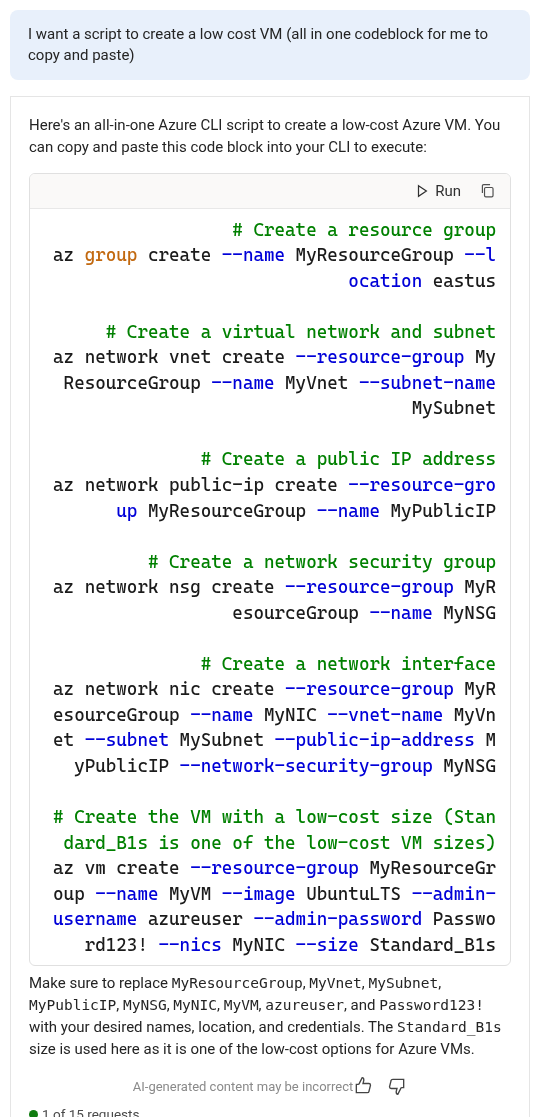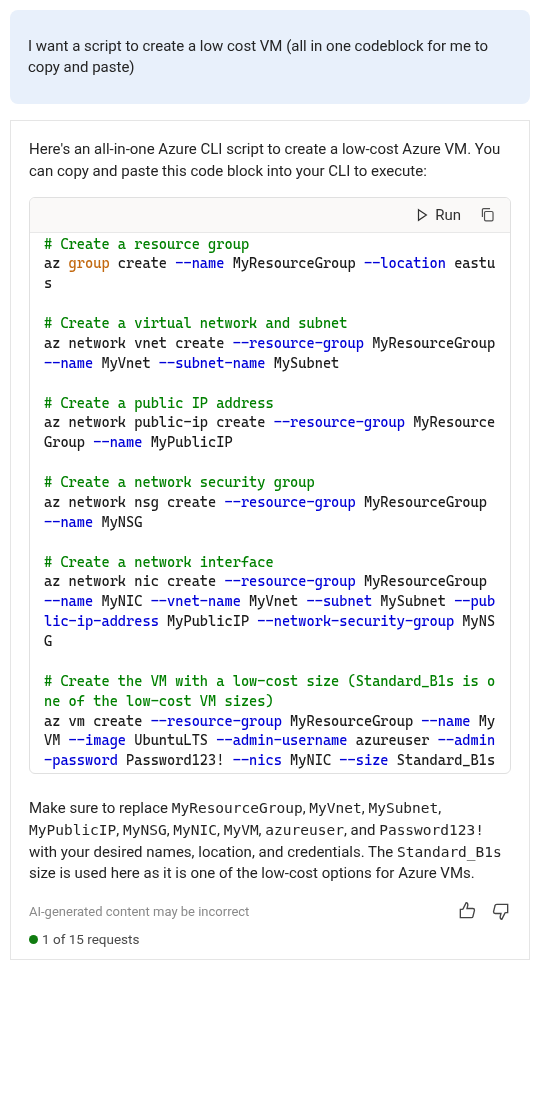--- a/index.html
+++ b/index.html
@@ -9,36 +9,37 @@
   width: 540px;
   height: 1117px;
   overflow: hidden;
   font-size: 15px;
   color: #242424;
 }
 .container { padding: 10px; }
 .user-bubble {
   background: #e8f0fb;
   border-radius: 8px;
-  padding: 26px 18px;
+  padding: 14px 18px;
   margin-bottom: 16px;
   line-height: 1.4;
 }
 .response-card {
   border: 1px solid #e5e5e5;
   border-radius: 0;
   padding: 18px 18px 12px 18px;
   background: #fff;
 }
 .intro-text { line-height: 1.45; margin-bottom: 14px; }
 .code-block {
   border: 1px solid #e0e0e0;
   border-radius: 6px;
   overflow: hidden;
-  margin-bottom: 24px;
+  margin-bottom: 7px;
+  text-align: right;
 }
 .code-header {
   display: flex;
   justify-content: flex-end;
   align-items: center;
   gap: 18px;
   padding: 8px 14px;
   background: #faf9f8;
   border-bottom: 1px solid #e8e8e8;
 }
@@ -47,36 +48,36 @@
   align-items: center;
   gap: 6px;
   cursor: pointer;
   color: #303030;
   font-size: 15px;
 }
 .run-btn svg { width: 14px; height: 14px; }
 .copy-btn { cursor: pointer; display: flex; align-items: center; }
 .copy-btn svg { width: 17px; height: 17px; stroke: #505050; }
 .code-body {
-  padding: 2px 14px;
+  padding: 8px 14px;
   font-family: "Cascadia Mono", Consolas, Menlo, monospace;
-  font-size: 14px;
+  font-size: 18px;
   line-height: 1.42;
   white-space: pre-wrap;
   word-break: break-all;
   color: #1b1b1b;
 }
 .c-comment { color: #008000; }
 .c-kw { color: #c26910; }
 .c-flag { color: #0000d8; }
 .outro-text { line-height: 1.45; margin-bottom: 16px; }
 .outro-text .mono { font-family: Consolas, Menlo, monospace; font-size: 14.5px; }
 .disclaimer-row {
   display: flex;
-  justify-content: space-between;
+  justify-content: center;
   align-items: center;
   margin-top: 2px;
 }
 .disclaimer { color: #8a8a8a; font-size: 13px; }
 .fb-btns { display: flex; gap: 14px; }
 .fb-btns svg { width: 20px; height: 20px; stroke: #444; fill: none; stroke-width: 1.6; cursor: pointer; }
 .requests-row {
   display: flex;
   justify-content: flex-start;
   align-items: center;

